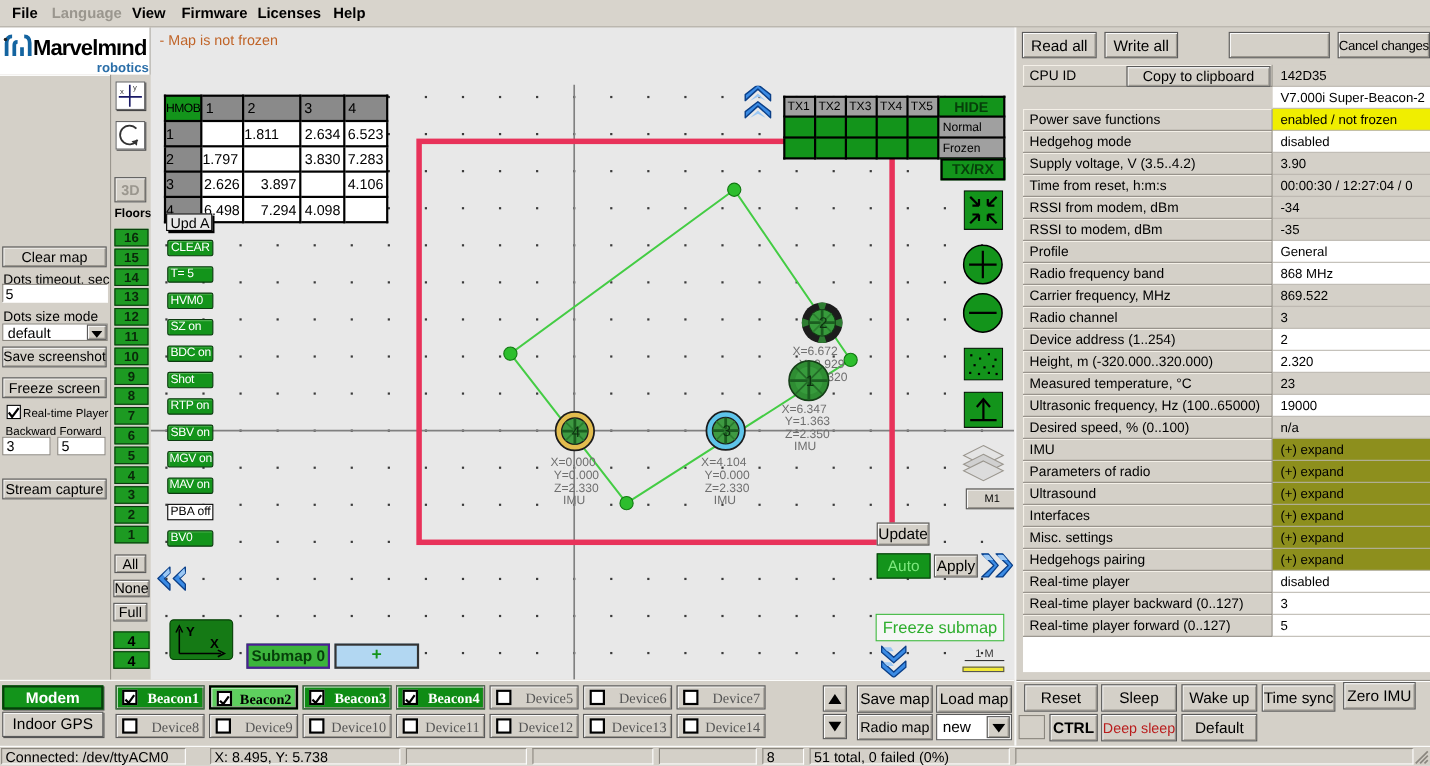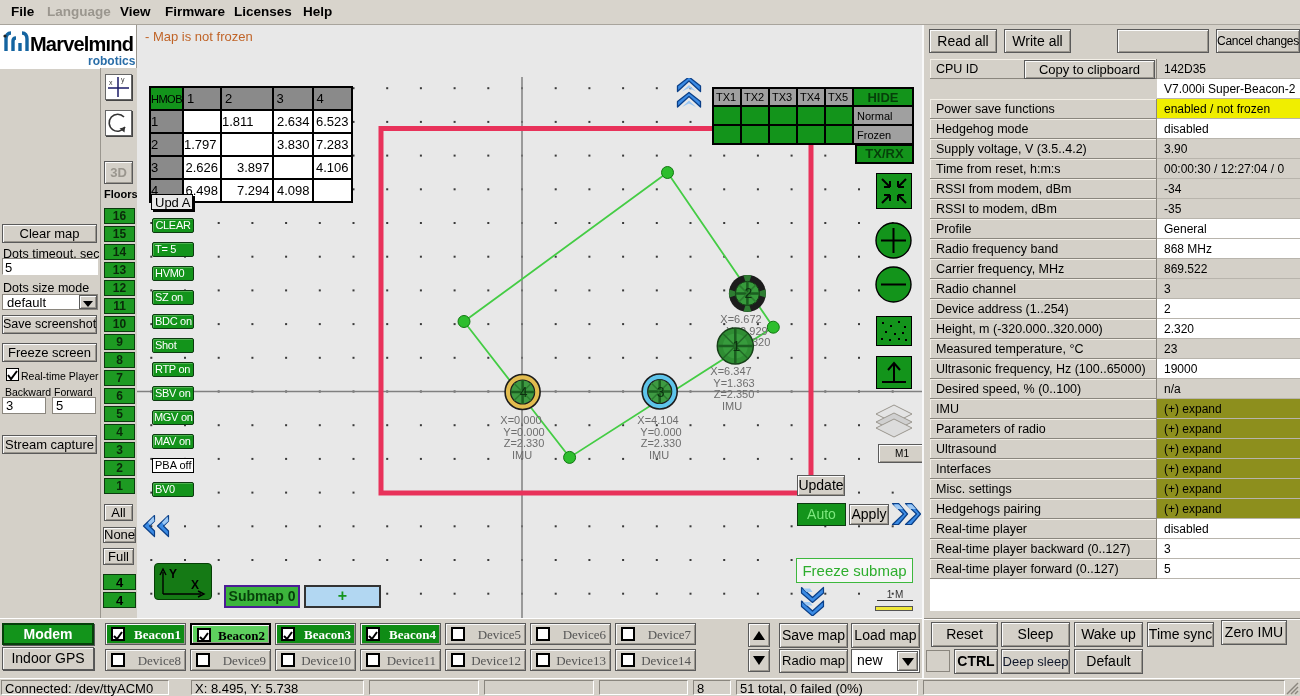--- a/index.html
+++ b/index.html
@@ -815,21 +815,21 @@
     <div class="rval" style="top:534px;">5</div>
   <div class="abs" style="left:6px;top:554px;width:372px;height:32px;background:#fff;"></div>
   <div class="abs" style="left:0px;top:593px;width:378px;height:2px;background:#fff;border-top:1px solid #8a867e;"></div>
   <div class="btn" style="left:7px;top:597px;width:67px;height:25px;line-height:23px;font-size:14px;">Reset</div>
   <div class="btn" style="left:77px;top:597px;width:69px;height:25px;line-height:23px;font-size:14px;">Sleep</div>
   <div class="btn" style="left:150px;top:597px;width:69px;height:25px;line-height:23px;font-size:14px;">Wake up</div>
   <div class="btn" style="left:223px;top:597px;width:67px;height:25px;line-height:23px;font-size:14px;">Time sync</div>
   <div class="btn" style="left:297px;top:595px;width:66px;height:25px;line-height:23px;font-size:14px;">Zero IMU</div>
   <div class="abs" style="left:2px;top:625px;width:24px;height:22px;background:#d4d0c8;border:1px solid #8a867e;"></div>
   <div class="btn" style="left:30px;top:624px;width:44px;height:25px;line-height:23px;font-size:14px;font-weight:bold;">CTRL</div>
-  <div class="btn" style="left:77px;top:624px;width:69px;height:25px;line-height:23px;font-size:13px;color:#0f172a;">Deep sleep</div>
+  <div class="btn" style="left:77px;top:624px;width:69px;height:25px;line-height:23px;font-size:13px;color:#b91c1c;">Deep sleep</div>
   <div class="btn" style="left:150px;top:624px;width:69px;height:25px;line-height:23px;font-size:14px;">Default</div>
 </div>
 <div id="devarea">
   <div class="abs" style="left:2px;top:4px;width:92px;height:22px;background:#13941b;border:2px solid #063f0a;text-align:center;color:#fff;font-weight:bold;font-size:14px;line-height:18px;box-shadow:1px 1px 0 #555;">Modem</div>
   <div class="btn" style="left:2px;top:28px;width:92px;height:23px;line-height:21px;font-size:14px;box-shadow:1px 1px 0 #555, inset 1px 1px 0 #f8f8f8;">Indoor GPS</div>
 
   <div class="dcell" style="left:105px;top:4px;background:#0f8c15;">
       <div class="cb"><svg width="10" height="10">
           <path d="M1 5 L4 8 L9 1" stroke="#000" stroke-width="2" fill="none"></path>
         </svg></div>

